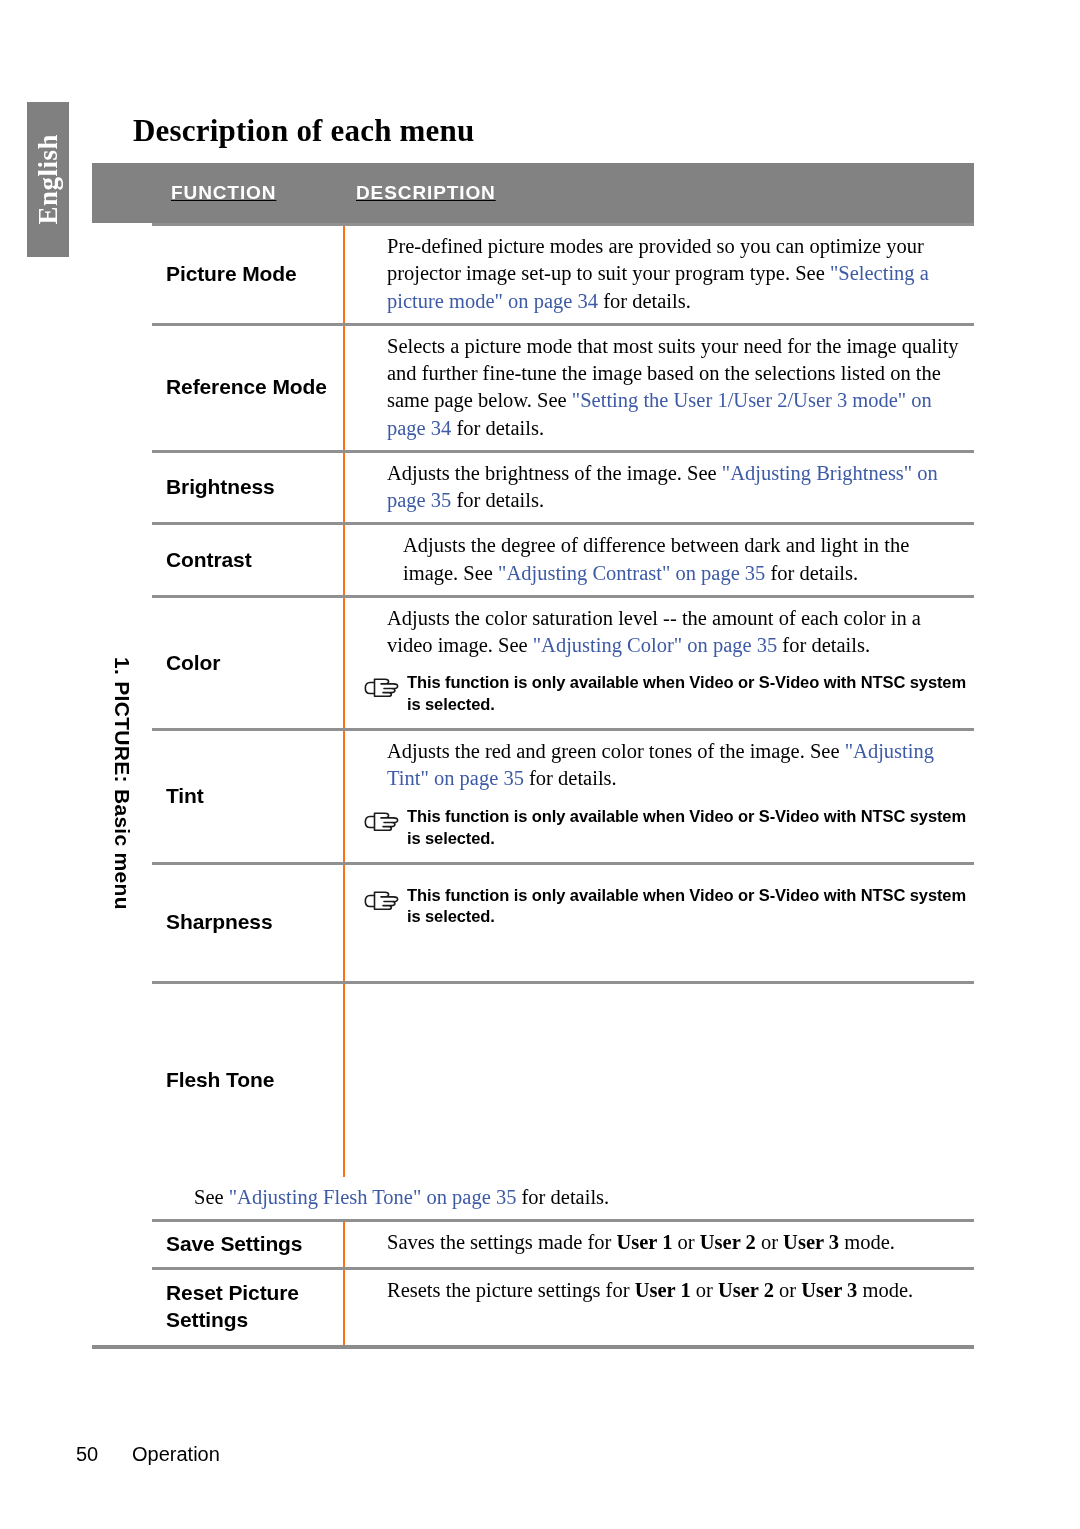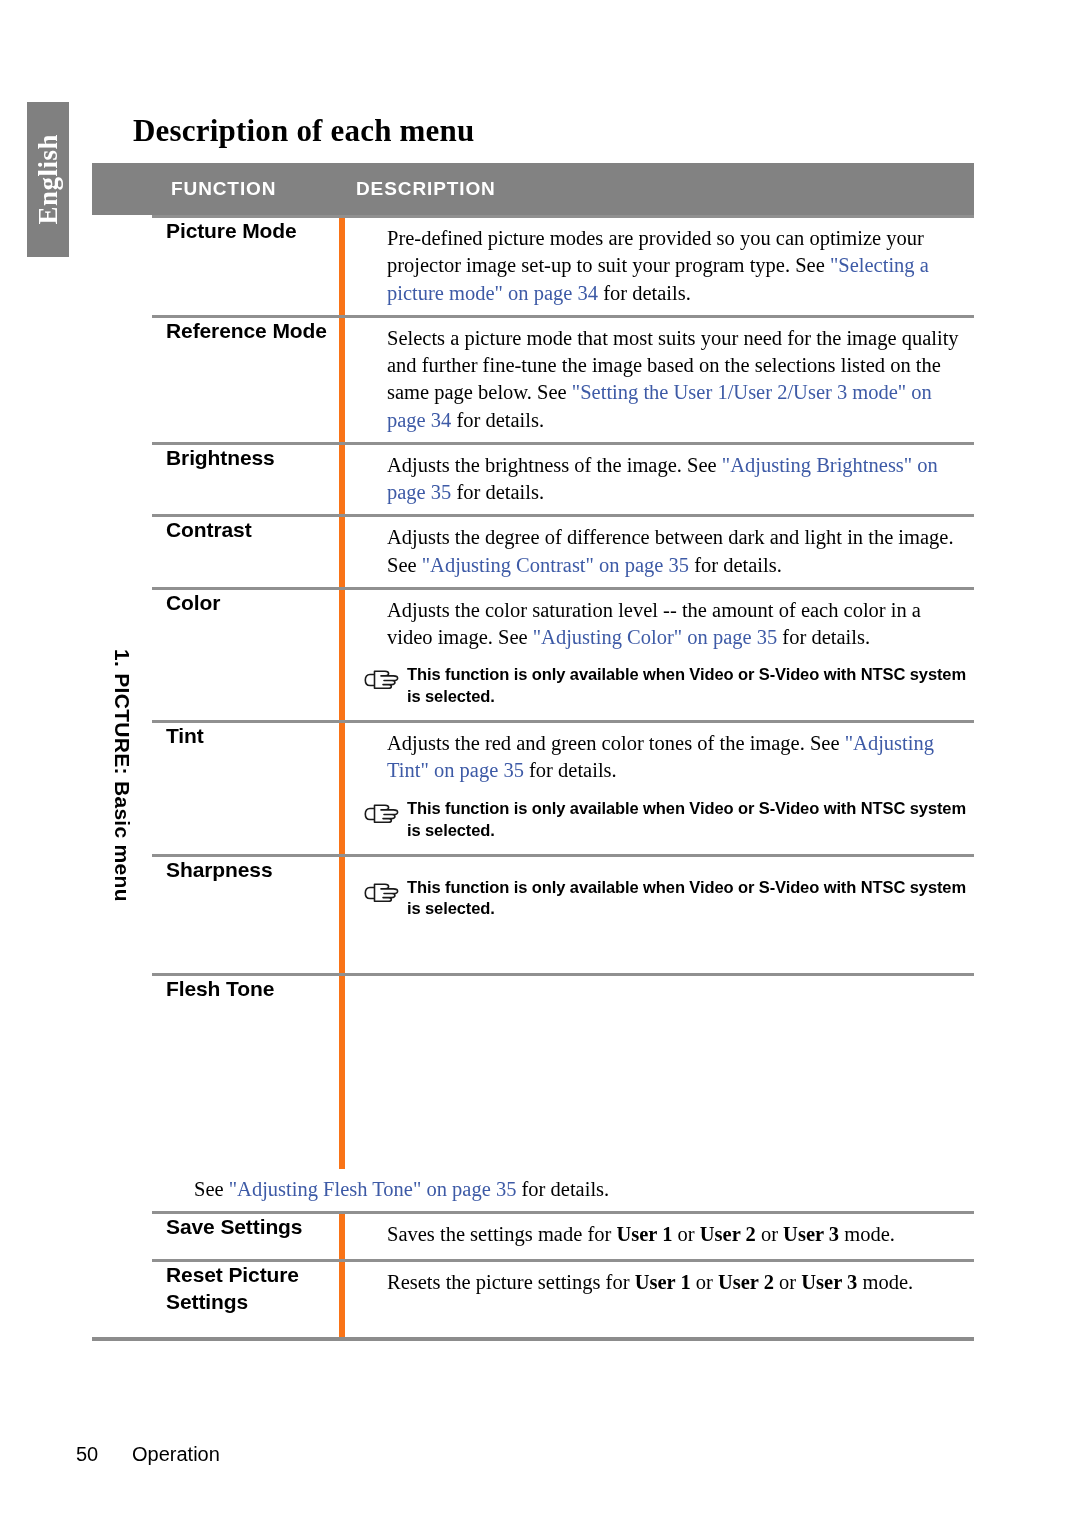--- a/index.html
+++ b/index.html
@@ -54,23 +54,24 @@
   
   .table-wrap {
     position: absolute;
     left: 92px;
     top: 163px;
     width: 882px;
   }
 
   .thead {
     background: #828282;
-    height: 52px;
+    height: 60px;
     display: flex;
     align-items: center;
+    text-decoration: underline;
   }
   .thead .th {
     font-family: "Liberation Sans", "DejaVu Sans", sans-serif;
     font-size: 19px;
     font-weight: 700;
     color: #ffffff;
     letter-spacing: 0.9px;
   }
   .th-function { width: 253px; padding-left: 79px; box-sizing: border-box; }
   .th-description { padding-left: 11px; }
@@ -115,21 +116,22 @@
     border-top: 3px solid #909090;
   }
   .row:first-child { border-top: none; }
 
   .cell-function {
     width: 193px;
     flex: 0 0 193px;
     box-sizing: border-box;
     padding: 0 8px 0 14px;
     display: flex;
-    border-right: 6px solid #f97316;
+    align-items: center;
+    border-right: 2px solid #f97316;
   }
   .cell-function .fn-text {
     font-family: "Liberation Sans", "DejaVu Sans", sans-serif;
     font-size: 21px;
     font-weight: 700;
     color: #000000;
     line-height: 1.28;
     letter-spacing: -0.1px;
   }
 
@@ -167,21 +169,21 @@
     font-weight: 700;
     line-height: 1.33;
     color: #000000;
     letter-spacing: -0.1px;
   }
 
   
   .h-pm  { min-height: 85px; }
   .h-rm  { min-height: 108px; }
   .h-br  { min-height: 57px; }
-  .h-co  { min-height: 57px; }
+  .h-co  { min-height: 57px; gap: 16px; }
   .h-col { min-height: 128px; }
   .h-ti  { min-height: 128px; }
   .h-sh  { min-height: 116px; }
   .h-ft  { min-height: 45px; flex-direction: column; }
   .h-ss  { min-height: 45px; }
   .h-rps { min-height: 75px; }
 
   
   .footer {
     position: absolute;

